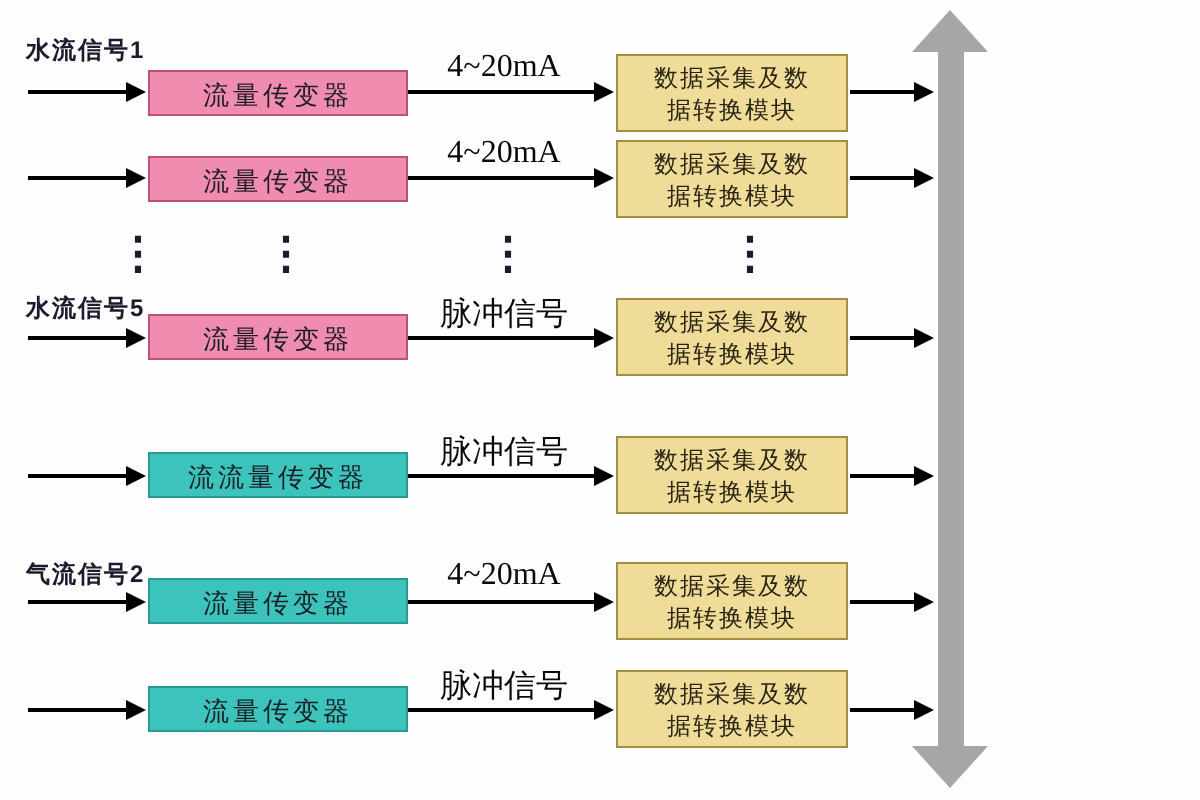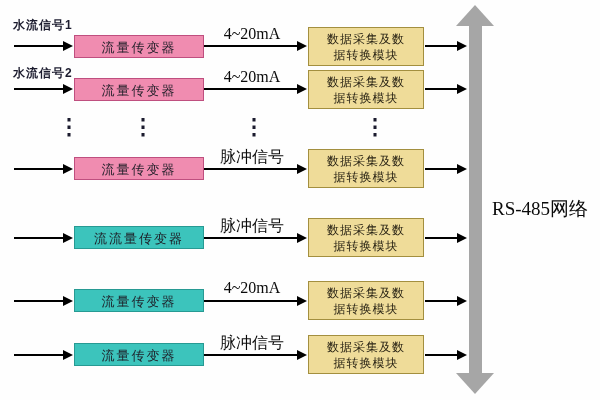--- a/index.html
+++ b/index.html
@@ -68,39 +68,39 @@
   <div class="sig" style="top:25px">4~20mA</div>
   <div class="line" style="left:204px;top:45px;width:94px"></div>
   <div class="ah" style="left:297px;top:41px"></div>
   <div class="mbox" style="top:27px">
     <div>数据采集及数</div>
     <div>据转换模块</div>
   </div>
   <div class="line" style="left:425px;top:45px;width:33px"></div>
   <div class="ah" style="left:457px;top:41px"></div>
 
-  <div class="lbl" style="top:65px">水流信号2</div>
   <div class="line" style="left:14px;top:88px;width:51px"></div>
   <div class="ah" style="left:63px;top:84px"></div>
   <div class="fbox pink" style="top:78px">流量传变器</div>
   <div class="sig" style="top:68px">4~20mA</div>
   <div class="line" style="left:204px;top:88px;width:94px"></div>
   <div class="ah" style="left:297px;top:84px"></div>
   <div class="mbox" style="top:70px">
     <div>数据采集及数</div>
     <div>据转换模块</div>
   </div>
   <div class="line" style="left:425px;top:88px;width:33px"></div>
   <div class="ah" style="left:457px;top:84px"></div>
 
   <div class="dots" style="left:58px">⋮</div>
   <div class="dots" style="left:132px">⋮</div>
   <div class="dots" style="left:243px">⋮</div>
   <div class="dots" style="left:364px">⋮</div>
 
+  <div class="lbl" style="top:146px">水流信号5</div>
   <div class="line" style="left:14px;top:168px;width:51px"></div>
   <div class="ah" style="left:63px;top:164px"></div>
   <div class="fbox pink" style="top:157px">流量传变器</div>
   <div class="sig" style="top:147px">脉冲信号</div>
   <div class="line" style="left:204px;top:168px;width:94px"></div>
   <div class="ah" style="left:297px;top:164px"></div>
   <div class="mbox" style="top:149px">
     <div>数据采集及数</div>
     <div>据转换模块</div>
   </div>
@@ -113,20 +113,21 @@
   <div class="sig" style="top:216px">脉冲信号</div>
   <div class="line" style="left:204px;top:237px;width:94px"></div>
   <div class="ah" style="left:297px;top:233px"></div>
   <div class="mbox" style="top:218px">
     <div>数据采集及数</div>
     <div>据转换模块</div>
   </div>
   <div class="line" style="left:425px;top:237px;width:33px"></div>
   <div class="ah" style="left:457px;top:233px"></div>
 
+  <div class="lbl" style="top:279px">气流信号2</div>
   <div class="line" style="left:14px;top:300px;width:51px"></div>
   <div class="ah" style="left:63px;top:296px"></div>
   <div class="fbox teal" style="top:289px">流量传变器</div>
   <div class="sig" style="top:279px">4~20mA</div>
   <div class="line" style="left:204px;top:300px;width:94px"></div>
   <div class="ah" style="left:297px;top:296px"></div>
   <div class="mbox" style="top:281px">
     <div>数据采集及数</div>
     <div>据转换模块</div>
   </div>
@@ -142,15 +143,14 @@
   <div class="mbox" style="top:335px">
     <div>数据采集及数</div>
     <div>据转换模块</div>
   </div>
   <div class="line" style="left:425px;top:354px;width:33px"></div>
   <div class="ah" style="left:457px;top:350px"></div>
 
   <div class="bar-head-top"></div>
   <div class="bar-shaft"></div>
   <div class="bar-head-bottom"></div>
-  <div class="netlbl">RS-485网络</div>
 
 </div>
 
 </body></html>

